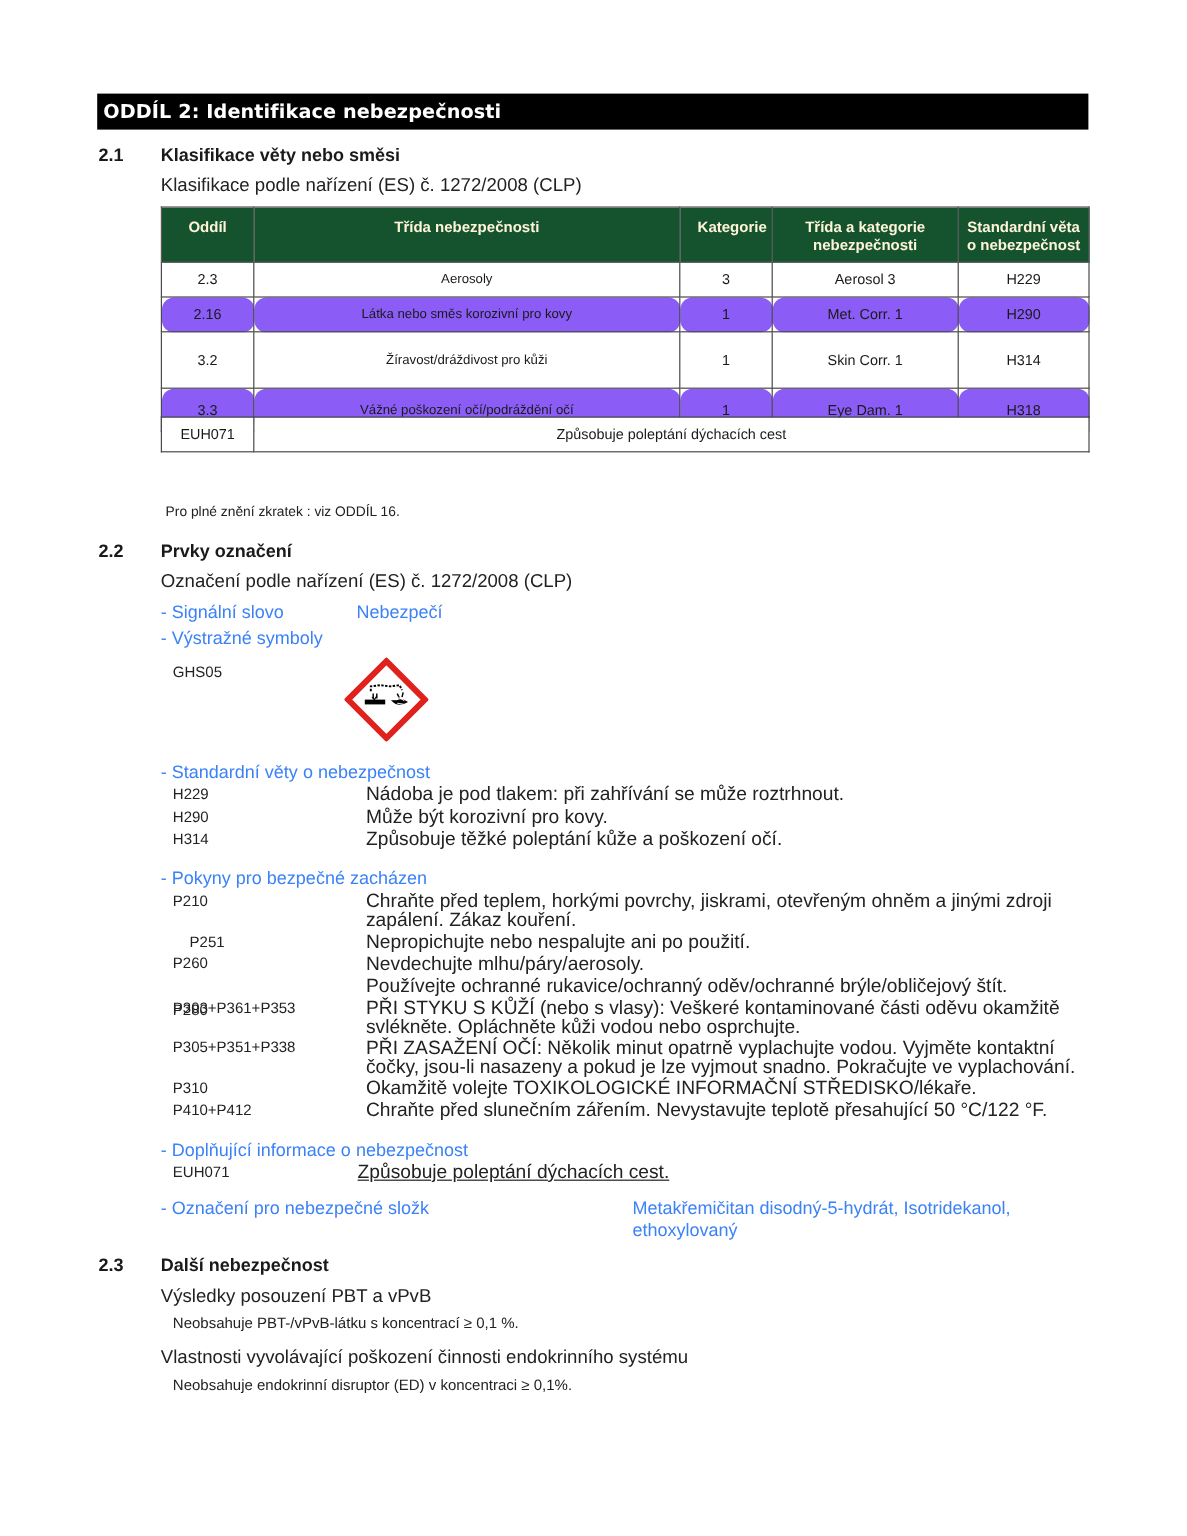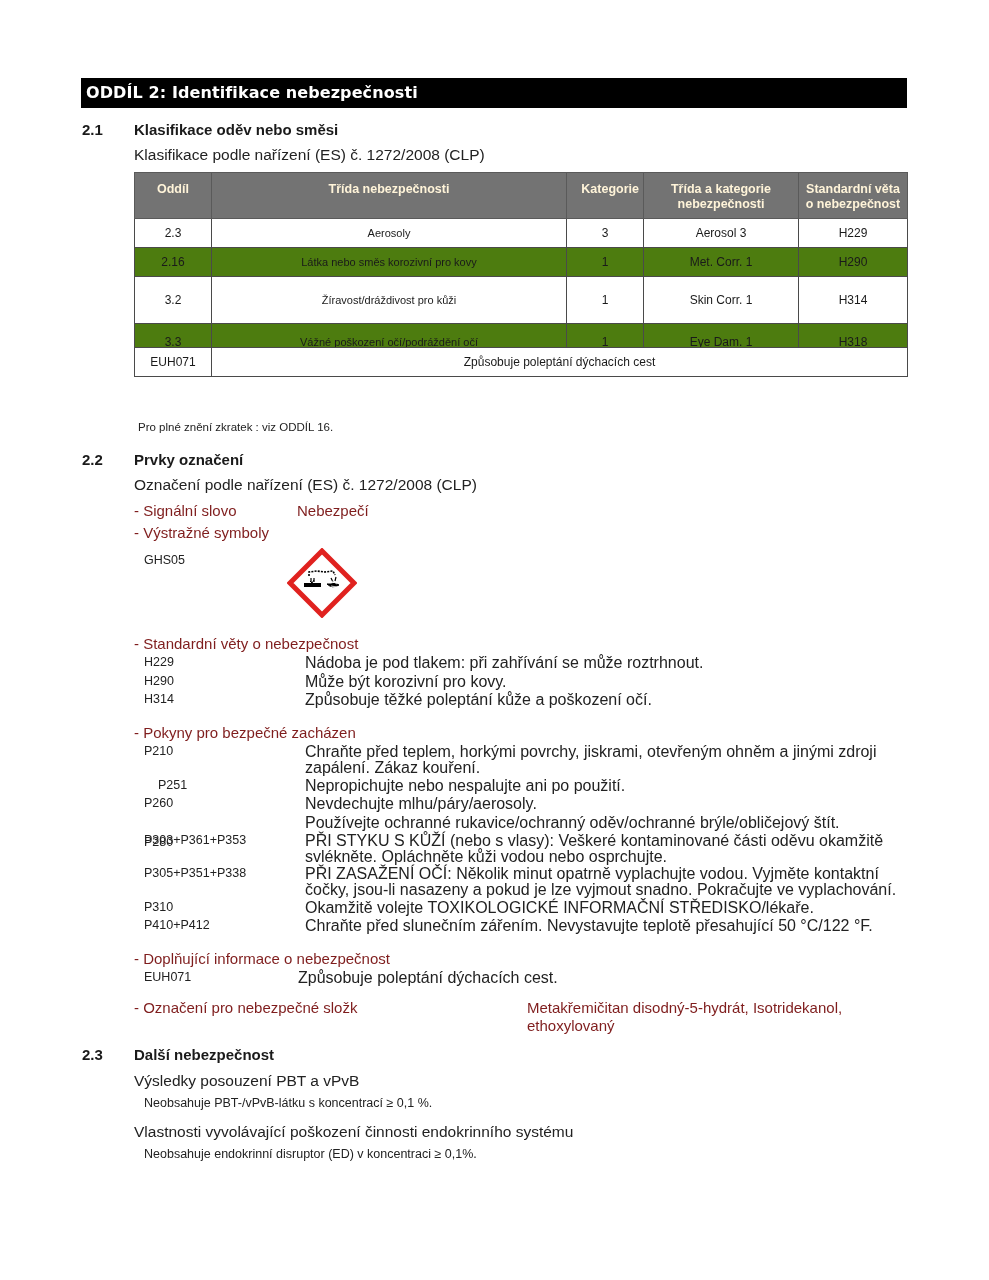--- a/index.html
+++ b/index.html
@@ -5,40 +5,40 @@
     html, body { margin: 0; padding: 0; background: #ffffff; }
     body { width: 989px; height: 1280px; position: relative; font-family: "Liberation Sans", sans-serif; color: #1a1a1a; overflow: hidden; }
 
     .section-bar { position: absolute; left: 81px; top: 78px; width: 826px; height: 30px; background: #000; color: #fff; font-family: "DejaVu Sans", sans-serif; font-weight: bold; font-size: 16px; line-height: 30px; padding-left: 5px; box-sizing: border-box; letter-spacing: 0.1px; }
 
     .abs { position: absolute; white-space: nowrap; }
     .sub-num { font-weight: bold; font-size: 15px; }
     .sub-title { font-weight: bold; font-size: 15px; }
     .lead { font-size: 15.5px; color: #222; }
     .small { font-size: 12.5px; color: #222; }
-    .mid { font-size: 15px; color: #7f1d1d; }
+    .mid { font-size: 15px; color: #3b82f6; }
 
     table.haz { position: absolute; border-collapse: collapse; font-size: 12px; table-layout: fixed; }
-    table.haz th { background: #737373; color: #fff4d9; font-weight: bold; font-size: 12.5px; border: 1px solid #5a5a5a; padding: 2px 4px; line-height: 15px; text-align: center; }
+    table.haz th { background: #14532d; color: #fff4d9; font-weight: bold; font-size: 12.5px; border: 1px solid #5a5a5a; padding: 2px 4px; line-height: 15px; text-align: center; }
     table.haz td { border: 1px solid #4a4a4a; text-align: center; padding: 0 4px; color: #1a1a1a; }
-    table.haz tr.alt td { background: #4d7c0f; }
+    table.haz tr.alt td { background: #8b5cf6; border-radius: 10px; }
     table.haz tr.plain td { background: #ffffff; }
 
     .pict { position: absolute; left: 287px; top: 548px; width: 70px; height: 70px; }
 
     .code { position: absolute; font-size: 12.5px; color: #222; white-space: nowrap; }
     .stmt { position: absolute; font-size: 16px; color: #222; line-height: 16px; width: 600px; }
   </style>
 </head>
 <body>
 
 <div class="section-bar">ODDÍL 2: Identifikace nebezpečnosti</div>
 
 <div class="abs sub-num" style="left:82px; top:121px;">2.1</div>
-<div class="abs sub-title" style="left:134px; top:121px;">Klasifikace oděv nebo směsi</div>
+<div class="abs sub-title" style="left:134px; top:121px;">Klasifikace věty nebo směsi</div>
 <div class="abs lead" style="left:134px; top:146px;">Klasifikace podle nařízení (ES) č. 1272/2008 (CLP)</div>
 
 <table class="haz" style="left:134px; top:172px; width:773px;">
   <colgroup>
     <col style="width:77px">
       <col style="width:355px">
       <col style="width:77px">
       <col style="width:155px">
       <col style="width:109px">
   </colgroup>
@@ -144,21 +144,21 @@
   <div class="code" style="left:144px; top:866px;">P305+P351+P338</div>
   <div class="stmt" style="left:305px; top:866px;">PŘI ZASAŽENÍ OČÍ: Několik minut opatrně vyplachujte vodou. Vyjměte kontaktní čočky, jsou-li nasazeny a pokud je lze vyjmout snadno. Pokračujte ve vyplachování.</div>
   <div class="code" style="left:144px; top:900px;">P310</div>
   <div class="stmt" style="left:305px; top:900px;">Okamžitě volejte TOXIKOLOGICKÉ INFORMAČNÍ STŘEDISKO/lékaře.</div>
   <div class="code" style="left:144px; top:918px;">P410+P412</div>
   <div class="stmt" style="left:305px; top:918px;">Chraňte před slunečním zářením. Nevystavujte teplotě přesahující 50 °C/122 °F.</div>
 </div>
 
 <div class="abs mid" style="left:134px; top:950px;">- Doplňující informace o nebezpečnost</div>
 <div class="code" style="left:144px; top:970px;">EUH071</div>
-<div class="stmt" style="left:298px; top:970px;">Způsobuje poleptání dýchacích cest.</div>
+<div class="stmt" style="left:298px; top:970px;text-decoration:underline;">Způsobuje poleptání dýchacích cest.</div>
 
 <div class="abs mid" style="left:134px; top:999px;">- Označení pro nebezpečné složk</div>
 <div class="abs mid" style="left:527px; top:999px; white-space:normal; width:365px; line-height:18px;">Metakřemičitan disodný-5-hydrát, Isotridekanol, ethoxylovaný</div>
 
 <div class="abs sub-num" style="left:82px; top:1046px;">2.3</div>
 <div class="abs sub-title" style="left:134px; top:1046px;">Další nebezpečnost</div>
 <div class="abs lead" style="left:134px; top:1072px;">Výsledky posouzení PBT a vPvB</div>
 <div class="abs small" style="left:144px; top:1096px;">Neobsahuje PBT-/vPvB-látku s koncentrací ≥ 0,1 %.</div>
 <div class="abs lead" style="left:134px; top:1123px;">Vlastnosti vyvolávající poškození činnosti endokrinního systému</div>
 <div class="abs small" style="left:144px; top:1147px;">Neobsahuje endokrinní disruptor (ED) v koncentraci ≥ 0,1%.</div>

